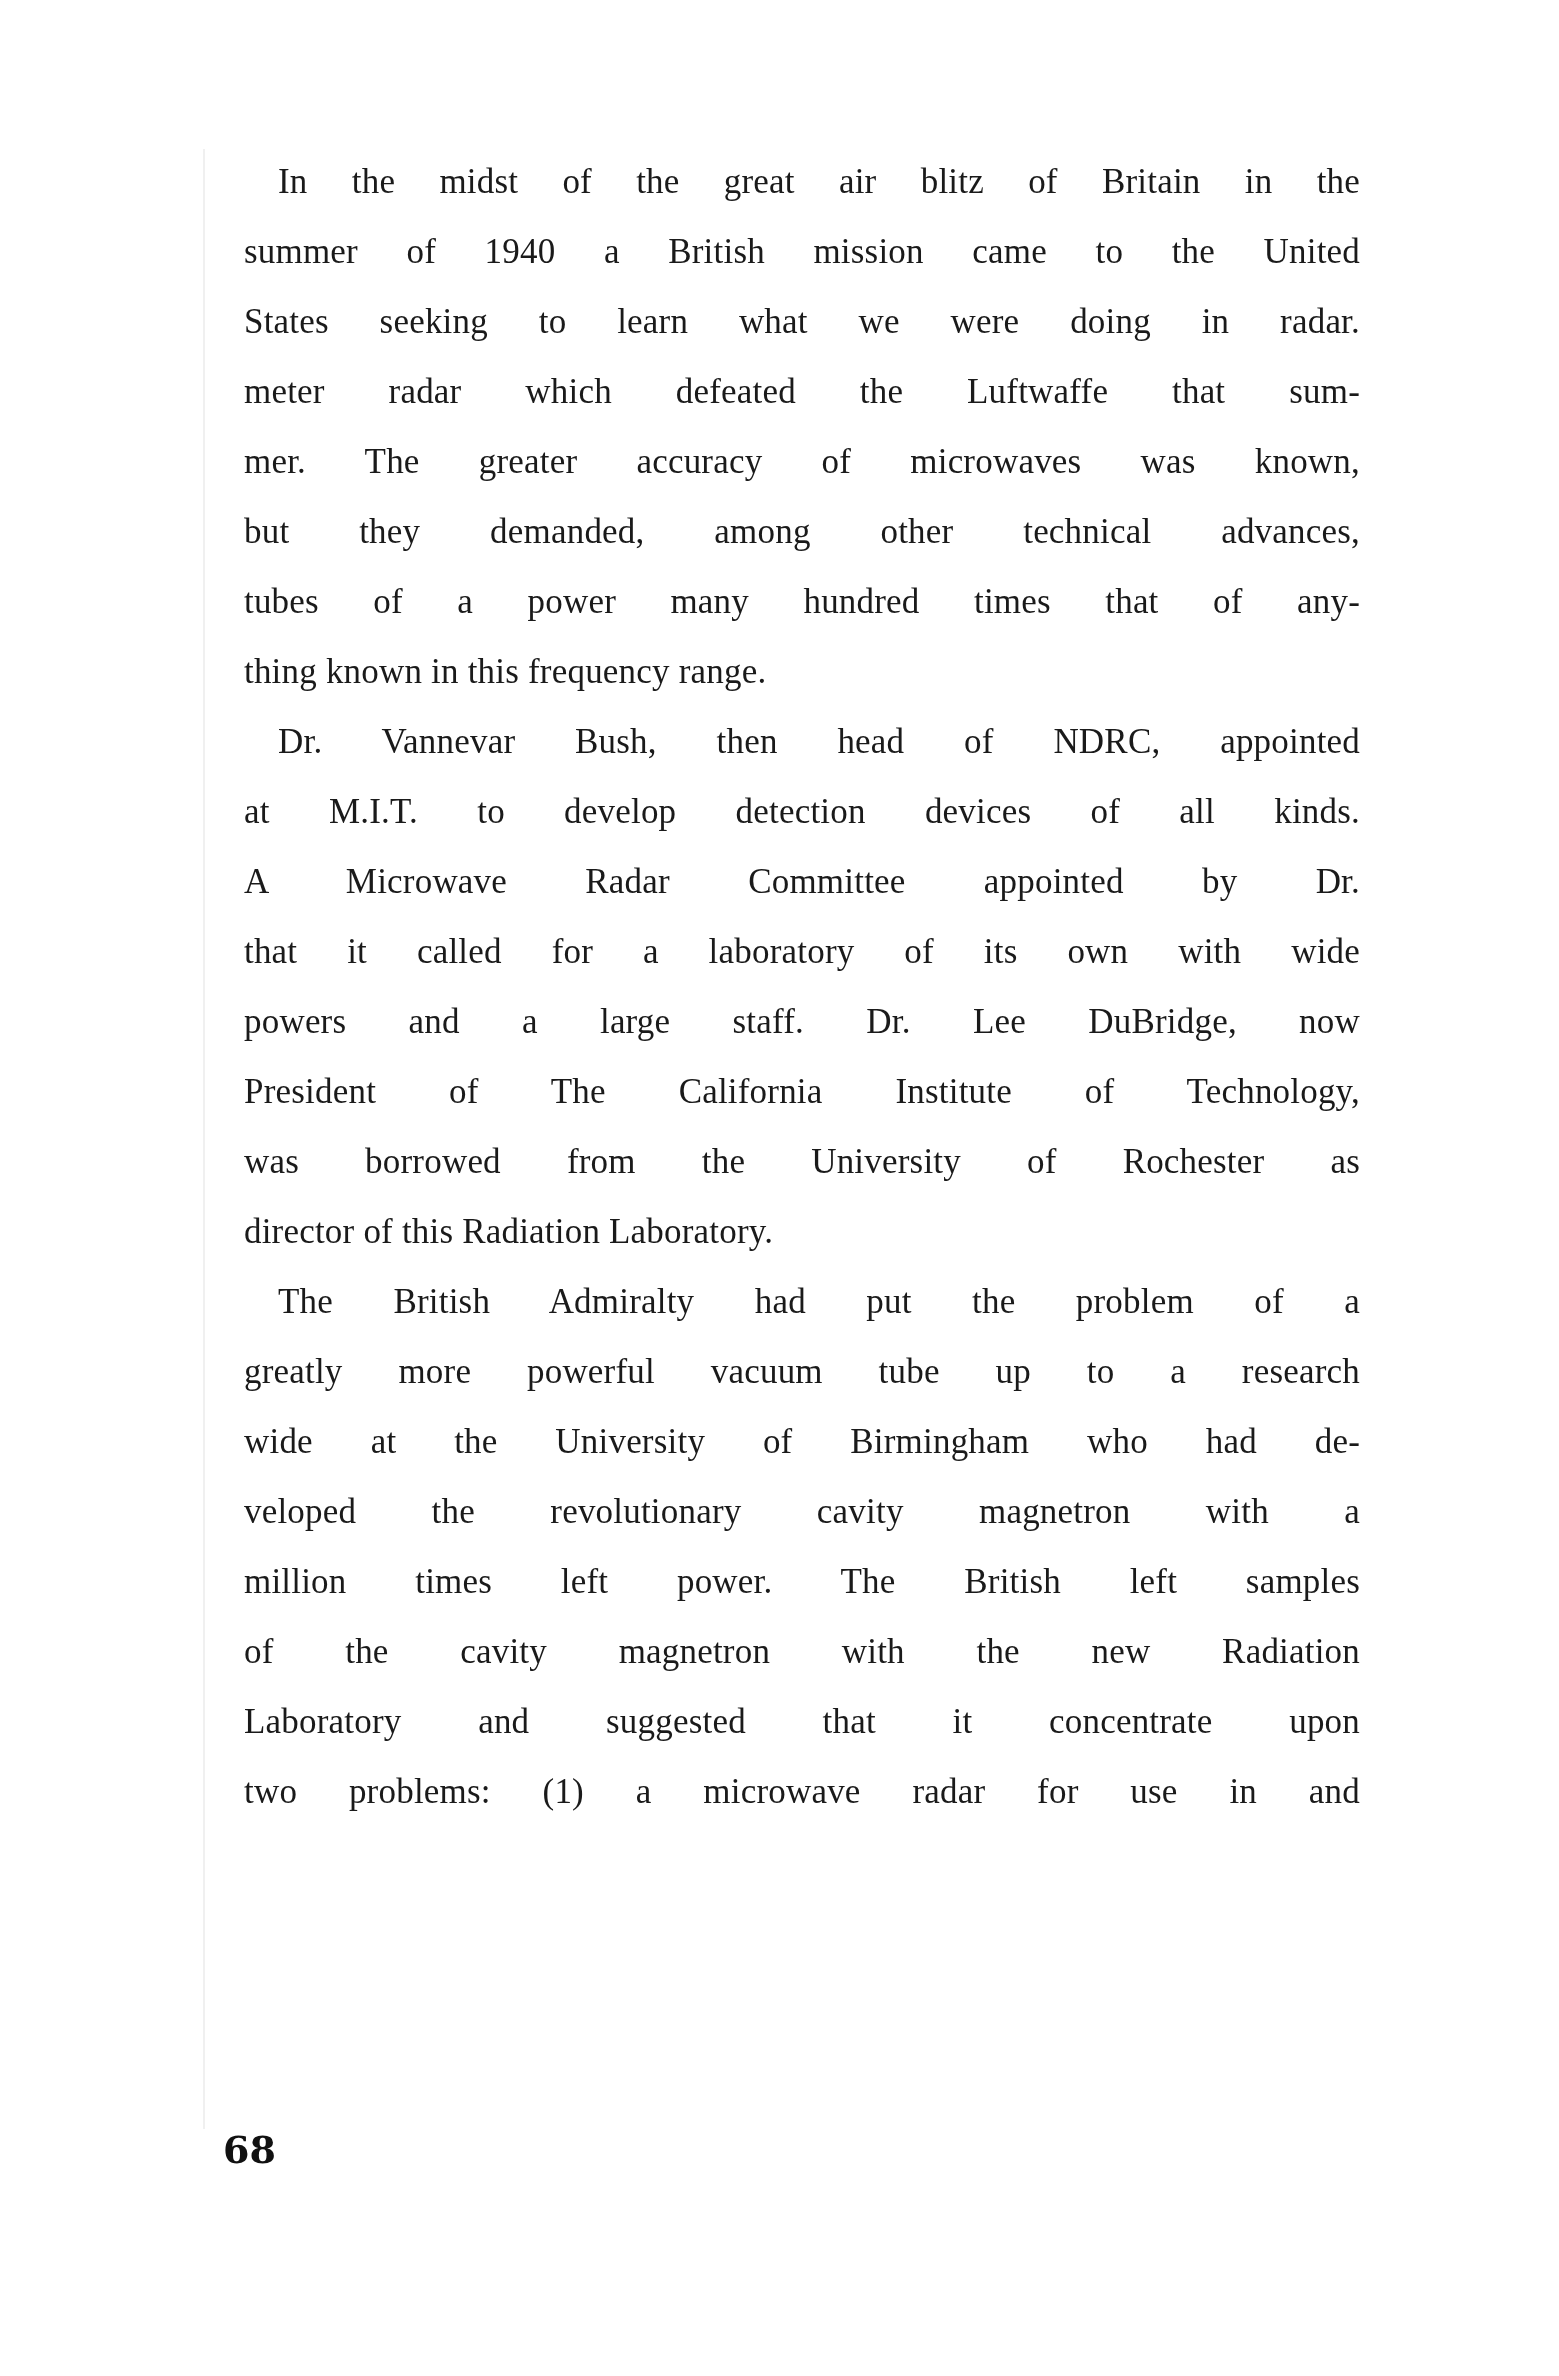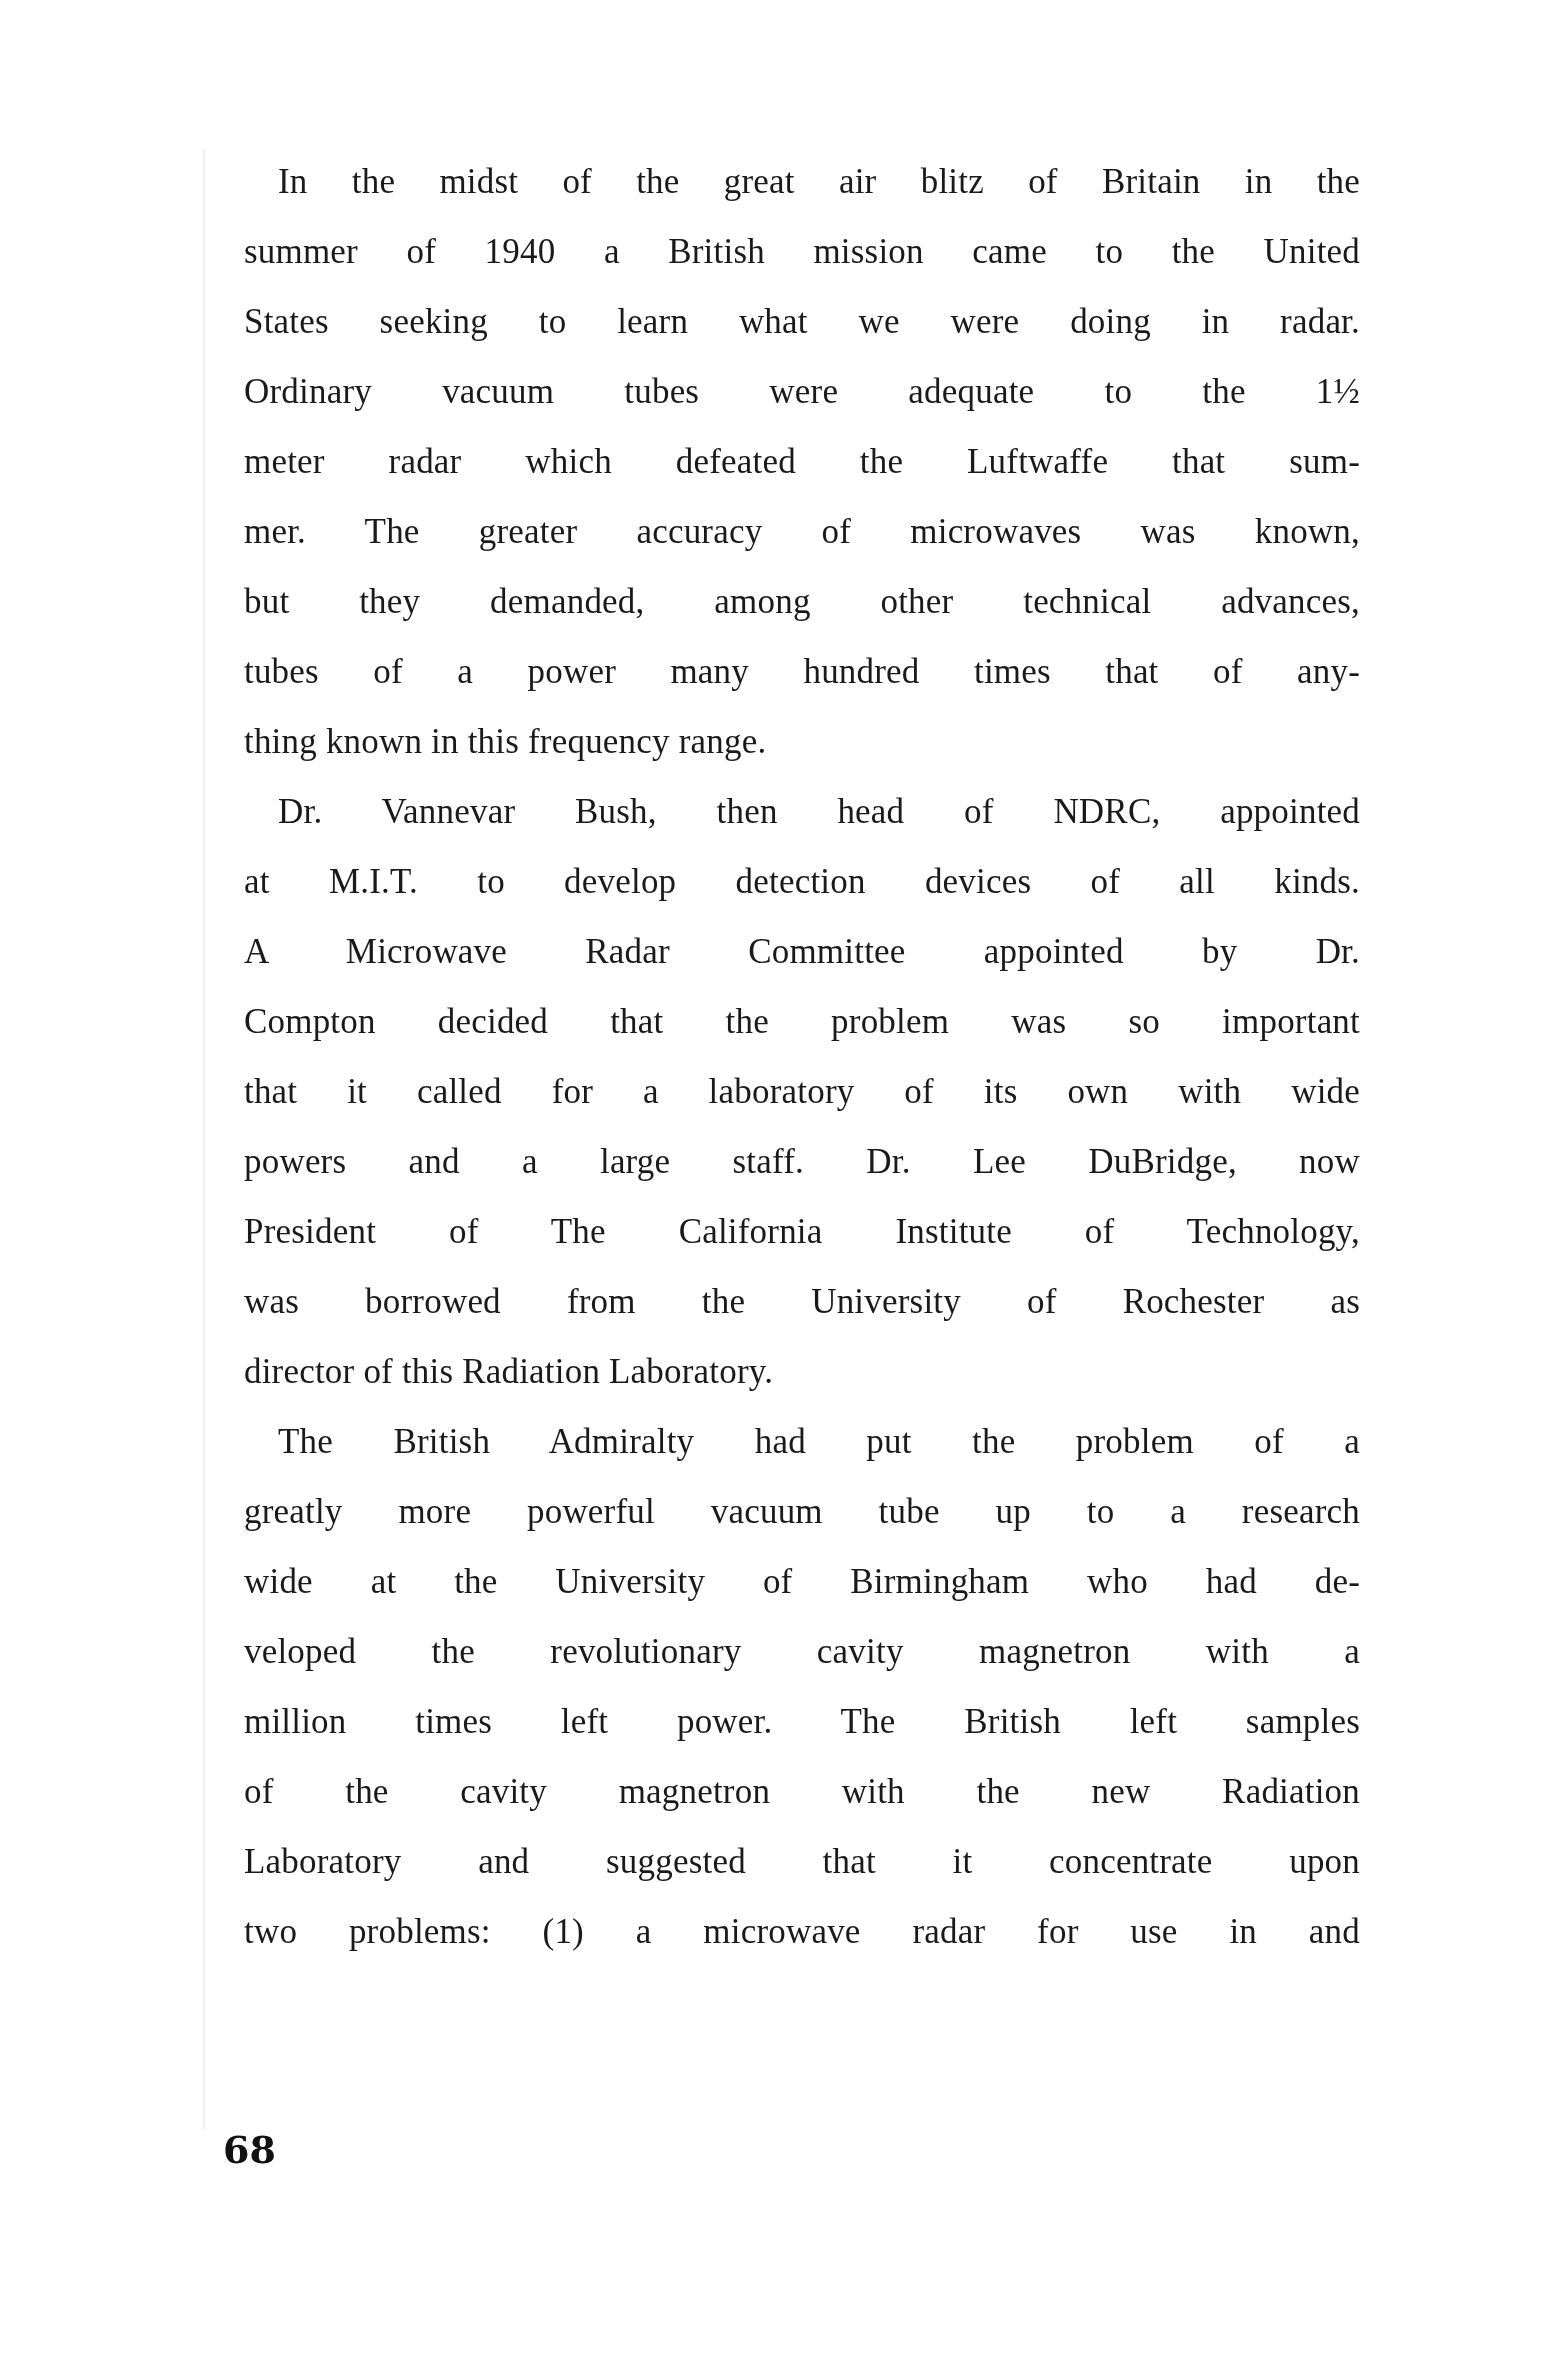--- a/index.html
+++ b/index.html
@@ -60,33 +60,31 @@
 <body>
 
 <div class="margin-rule"></div>
 
 <div class="page-body">
 
   <div>
     <span class="line indent">In the midst of the great air blitz of Britain in the</span>
     <span class="line">summer of 1940 a British mission came to the United</span>
     <span class="line">States seeking to learn what we were doing in radar.</span>
-    <span class="line">Ordinary vacuum tubes were adequate to the 1½</span>
     <span class="line">meter radar which defeated the Luftwaffe that sum-</span>
     <span class="line">mer. The greater accuracy of microwaves was known,</span>
     <span class="line">but they demanded, among other technical advances,</span>
     <span class="line">tubes of a power many hundred times that of any-</span>
     <span class="line last">thing known in this frequency range.</span>
   </div>
 
   <div>
     <span class="line indent">Dr. Vannevar Bush, then head of NDRC, appointed</span>
     <span class="line">at M.I.T. to develop detection devices of all kinds.</span>
     <span class="line">A Microwave Radar Committee appointed by Dr.</span>
-    <span class="line">Compton decided that the problem was so important</span>
     <span class="line">that it called for a laboratory of its own with wide</span>
     <span class="line">powers and a large staff. Dr. Lee DuBridge, now</span>
     <span class="line">President of The California Institute of Technology,</span>
     <span class="line">was borrowed from the University of Rochester as</span>
     <span class="line last">director of this Radiation Laboratory.</span>
   </div>
 
   <div>
     <span class="line indent">The British Admiralty had put the problem of a</span>
     <span class="line">greatly more powerful vacuum tube up to a research</span>

